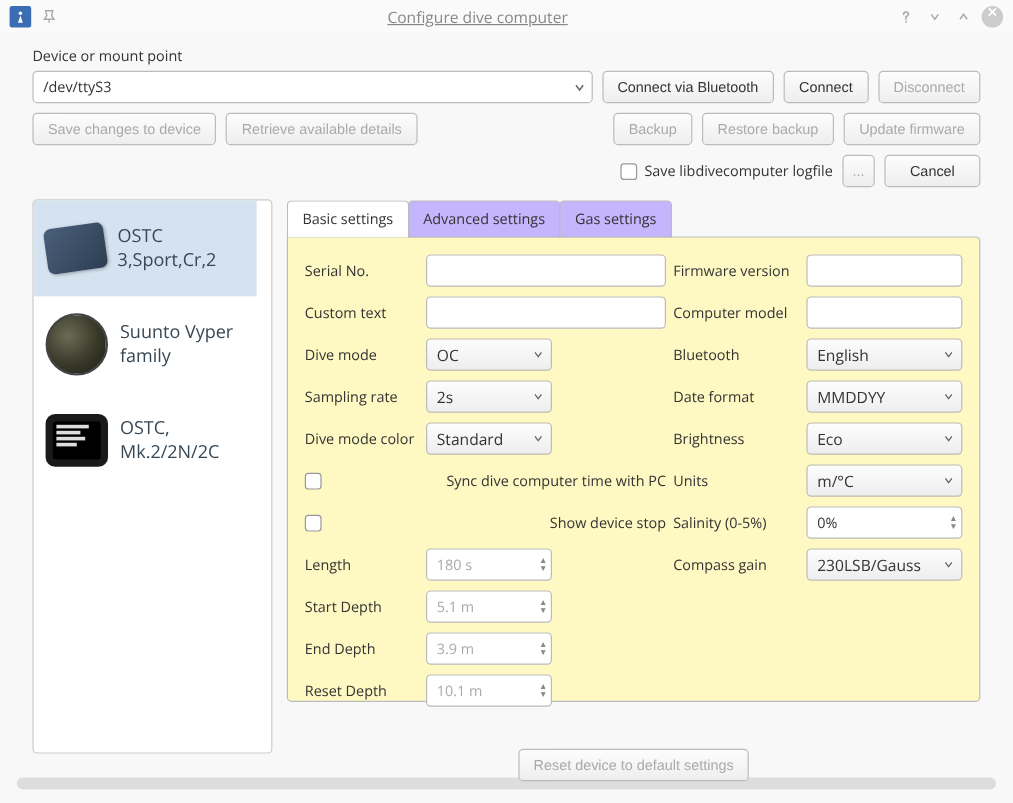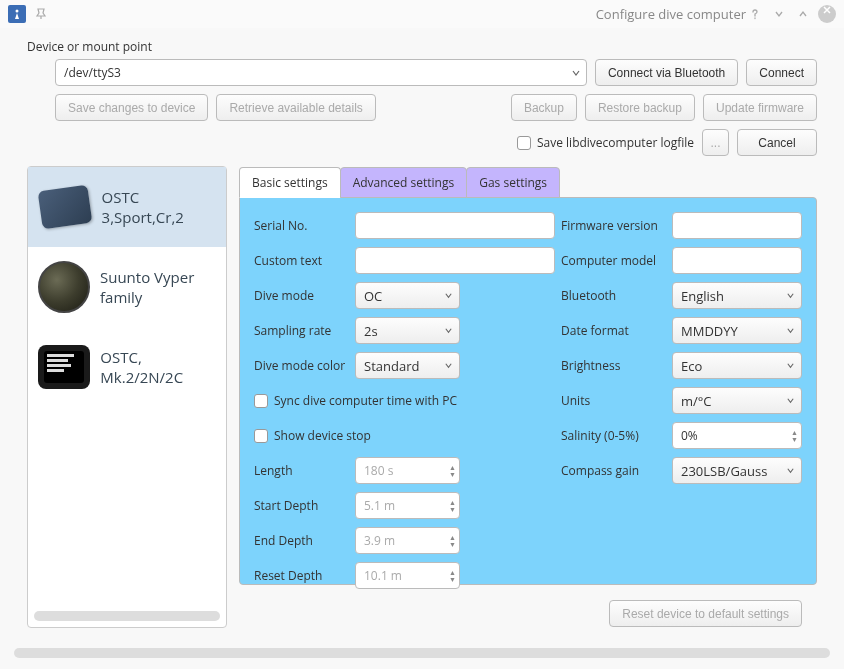--- a/index.html
+++ b/index.html
@@ -1,73 +1,73 @@
 <!DOCTYPE html>
 <html><head>
   <meta charset="utf-8">
   <style>
     * { box-sizing: border-box; margin: 0; padding: 0; }
     body { font-family: "Segoe UI", "Open Sans", Arial, sans-serif; font-size: 12px; background: #f8f8f8; color: #333; width: 844px; height: 669px; overflow: hidden; }
     .titlebar { display: flex; align-items: center; height: 28px; padding: 0 8px; background: #fafafa; }
     .titlebar .left-icons, .titlebar .right-icons { display: flex; align-items: center; gap: 6px; }
-    .titlebar .title { flex: 1; text-align: right; color: #888; font-size: 13px; }
+    .titlebar .title { flex: 1; text-align: center; color: #888; font-size: 13px; text-decoration: underline; }
     .titlebar .icon-btn { width: 18px; height: 18px; display: flex; align-items: center; justify-content: center; color: #888; }
     .titlebar .close-btn { background: #ccc; border-radius: 50%; width: 18px; height: 18px; color: #fff; font-size: 11px; line-height: 18px; text-align: center; }
     .app-icon { width: 18px; height: 18px; background: #3b6db5; border-radius: 2px; display: flex; align-items: center; justify-content: center; color: #fff; }
     
     .content { padding: 10px 27px; }
     .label { color: #333; margin-bottom: 4px; display: block; font-size: 12px; }
     
-    .row { display: flex; gap: 8px; align-items: center; margin-bottom: 8px; margin-left: 28px; }
+    .row { display: flex; gap: 8px; align-items: center; margin-bottom: 8px; }
     .row.right { justify-content: flex-end; }
     .combo { position: relative; }
     .combo-input { height: 27px; border: 1px solid #bbb; border-radius: 4px; padding: 0 24px 0 8px; font-size: 12px; background: #fff; display: flex; align-items: center; }
     .combo-caret { position: absolute; right: 6px; top: 50%; transform: translateY(-50%); color: #666; pointer-events: none; }
     
     button, .btn {
       height: 27px; padding: 0 12px; border: 1px solid #bbb; border-radius: 4px;
       background: linear-gradient(#fdfdfd,#eee); font-size: 12px; color: #333; cursor: pointer;
       display: inline-flex; align-items: center; justify-content: center;
     }
     button:disabled, .btn.disabled { color: #aaa; cursor: default; }
     .btn.square { width: 27px; padding: 0; }
     
-    .checkbox { display: flex; align-items: center; gap: 6px; }
+    .checkbox { display: flex; align-items: center; gap: 6px; justify-content: space-between; }
     .checkbox .box { width: 14px; height: 14px; border: 1px solid #999; border-radius: 3px; background: #fff; }
     
     .main { display: flex; gap: 12px; margin-top: 10px; }
-    .device-list { width: 240px; border: 1px solid #ccc; border-radius: 4px; background: #fff; height: 462px; display: flex; flex-direction: column; }
+    .device-list { width: 240px; border: 1px solid #ccc; border-radius: 4px; background: #fff; height: 462px; display: flex; flex-direction: row; }
     .device-items { flex: 1; overflow: hidden; }
     .device-item { display: flex; align-items: center; gap: 10px; padding: 16px 10px; font-size: 15px; color: #374754; }
     .device-item.selected { background: #d5e3f0; }
     .device-thumb { width: 58px; height: 48px; border-radius: 4px; display: flex; align-items: center; justify-content: center; }
     .thumb1 { background: linear-gradient(135deg,#4a5f7a,#2d3e52); transform: rotate(-8deg); border-radius: 6px; width: 50px; height: 38px; box-shadow: 1px 1px 3px rgba(0,0,0,0.3);}
     .thumb2 { width: 52px; height: 52px; border-radius: 50%; background: radial-gradient(circle at 35% 35%, #6b6b55,#3d3d2d,#1a1a12); border: 2px solid #444; }
     .thumb3 { width: 52px; height: 44px; border-radius: 8px; background: #1a1a1a; display: flex; align-items: center; justify-content: center; }
     .thumb3-screen { width: 40px; height: 32px; background: #000; border-radius: 3px; display: flex; flex-direction: column; padding: 3px; gap: 2px; }
     .thumb3-line { height: 3px; background: #ddd; width: 80%; }
     .hscroll { height: 10px; margin: 0 6px 6px; background: #ddd; border-radius: 5px; }
     
     .settings-panel { flex: 1; display: flex; flex-direction: column; }
     .tabs { display: flex; }
     .tab { padding: 6px 12px; border: 1px solid #bbb; background: #c4b5fd; margin-right: -1px; border-top-left-radius: 4px; border-top-right-radius: 4px; font-size: 12px; cursor: pointer; position: relative; top: 1px; }
     .tab.active { background: #fff; border-bottom-color: #fff; }
-    .tab-content { border: 1px solid #bbb; border-radius: 0 4px 4px 4px; background: #7dd3fc; padding: 14px; height: 388px; }
+    .tab-content { border: 1px solid #bbb; border-radius: 0 4px 4px 4px; background: #fef9c3; padding: 14px; height: 388px; }
     
     .form-grid { display: grid; grid-template-columns: 95px 200px 105px 130px; gap: 8px 6px; align-items: center; }
     .form-grid .flabel { font-size: 12px; color: #333; white-space: nowrap; }
     .select-box { position: relative; height: 27px; border: 1px solid #bbb; border-radius: 4px; background: linear-gradient(#fdfdfd,#eee); display: flex; align-items: center; padding: 0 22px 0 8px; font-size: 13px; }
     .select-box .caret { position: absolute; right: 6px; color: #666; }
     .txt-input { height: 27px; border: 1px solid #bbb; border-radius: 4px; padding: 0 6px; background: #fff; width: 100%; }
     
     .spinner { position: relative; height: 27px; border: 1px solid #bbb; border-radius: 4px; display: flex; align-items: center; padding: 0 18px 0 8px; font-size: 12px; background: #fff; }
     .spinner.disabled { color: #aaa; }
     .spinner .arrows { position: absolute; right: 3px; display: flex; flex-direction: column; gap: 0; color: #888; font-size: 7px; line-height: 7px; }
     
-    .reset-row { display: flex; justify-content: flex-end; margin-top: 11px; }
+    .reset-row { display: flex; justify-content: center; margin-top: 35px; }
     
     .bottom-hscroll { height: 10px; margin: 10px 14px 0; background: #ddd; border-radius: 5px; }
     
     svg { display: block; }
   </style>
 </head>
 <body>
 
 <div class="titlebar">
   <div class="left-icons">
@@ -115,20 +115,21 @@
     <div class="combo" style="flex:1">
       <div class="combo-input">/dev/ttyS3</div>
       <span class="combo-caret">
         <svg width="10" height="10" viewBox="0 0 10 10">
             <path d="M2 3 L5 7 L8 3" stroke="#666" stroke-width="1.2" fill="none"></path>
           </svg>
       </span>
     </div>
     <button>Connect via Bluetooth</button>
     <button>Connect</button>
+    <button disabled="">Disconnect</button>
   </div>
 
   <div class="row">
     <button disabled="">Save changes to device</button>
     <button disabled="">Retrieve available details</button>
     <div style="flex:1"></div>
     <button disabled="">Backup</button>
     <button disabled="">Restore backup</button>
     <button disabled="">Update firmware</button>
   </div>

